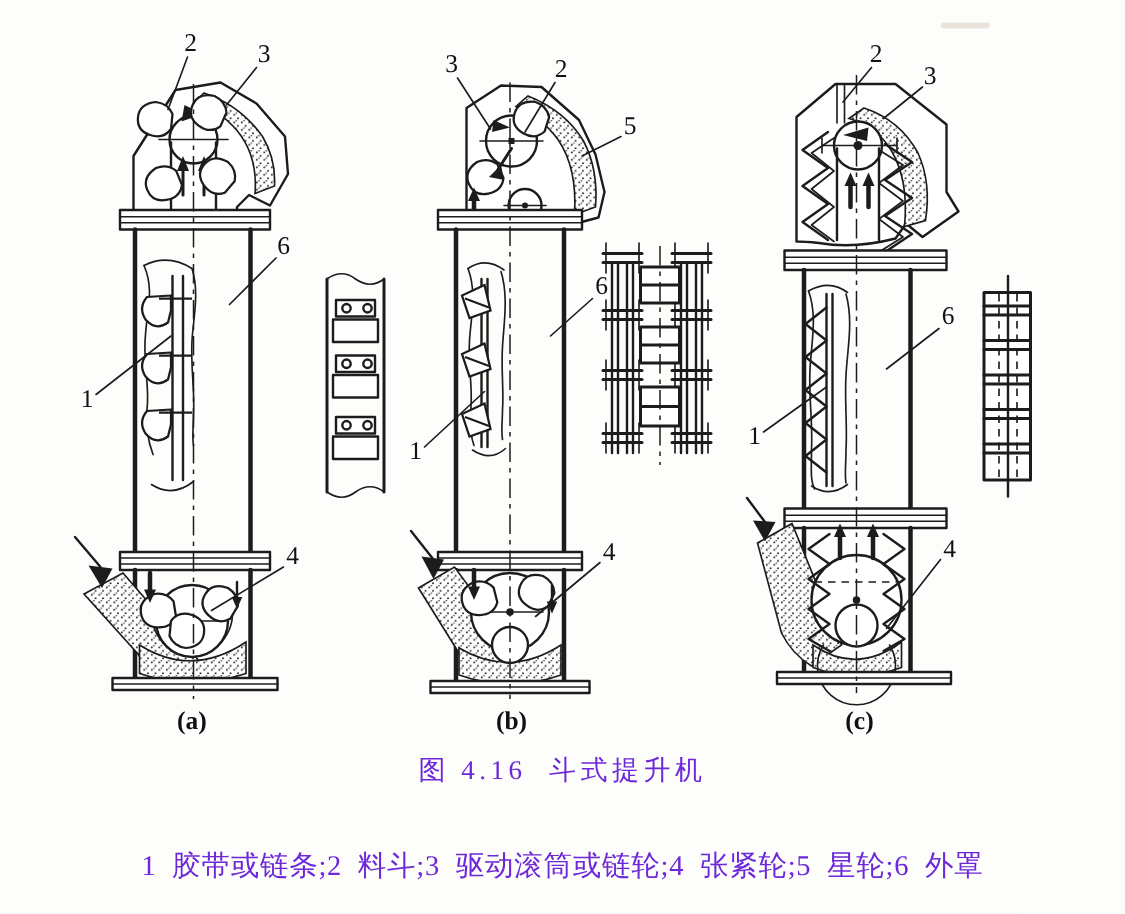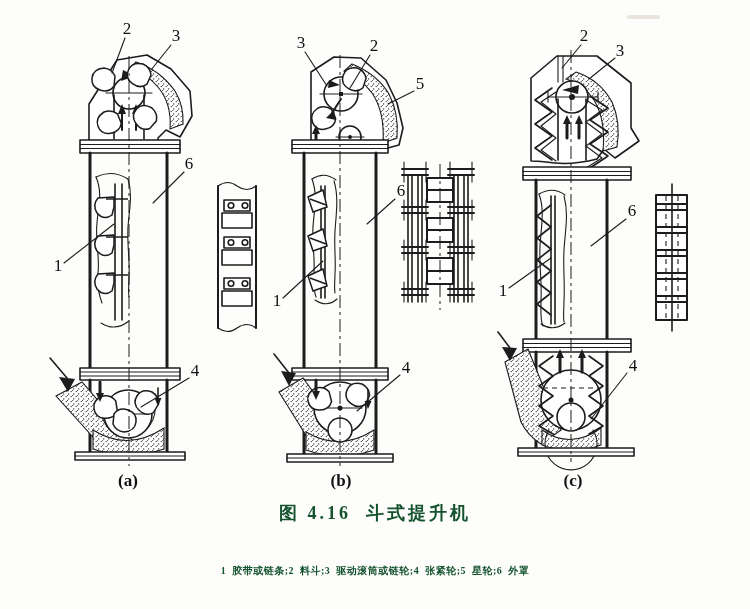--- a/index.html
+++ b/index.html
@@ -1,22 +1,22 @@
 <!DOCTYPE html>
 <html><head>
 <meta charset="utf-8">
 <style>
   html,body{margin:0;padding:0;background:#efefef;}
   #page{position:relative;width:750px;height:609px;background:#fdfdfb;overflow:hidden;
         font-family:"Liberation Serif","DejaVu Serif",serif;color:#161616;}
   #fig{position:absolute;left:0;top:0;}
-  .cap{position:absolute;left:0;width:750px;text-align:center;white-space:pre;color:#14532d;font-weight:bold;}
+  .cap{position:absolute;left:0;width:750px;text-align:center;white-space:pre;color:#6d28d9;}
   .cap-title{top:501px;font-size:18px;letter-spacing:3px;}
   .cap-sub{top:535px;font-size:15.5px;letter-spacing:1px;}
-  .cap-leg{top:564px;font-size:10px;letter-spacing:0.5px;}
+  .cap-leg{top:564px;font-size:19px;letter-spacing:0.5px;}
   .smudge{position:absolute;left:627px;top:15px;width:33px;height:4px;background:#e9e5dc;border-radius:2px;}
   
   .ln{stroke:#1c1c1c;stroke-width:1.6;fill:none;stroke-linecap:round;stroke-linejoin:round;}
   .thin{stroke-width:1.1;}
   .w3{stroke-width:3;}
   .w2{stroke-width:2;}
   .fw{fill:#fff;}
   .blk{fill:#1c1c1c;stroke:none;}
   .stp{fill:url(#stip);stroke:#1c1c1c;stroke-width:1.1;}
   .cl{stroke:#1c1c1c;stroke-width:1;fill:none;stroke-dasharray:13 4 3 4;}

